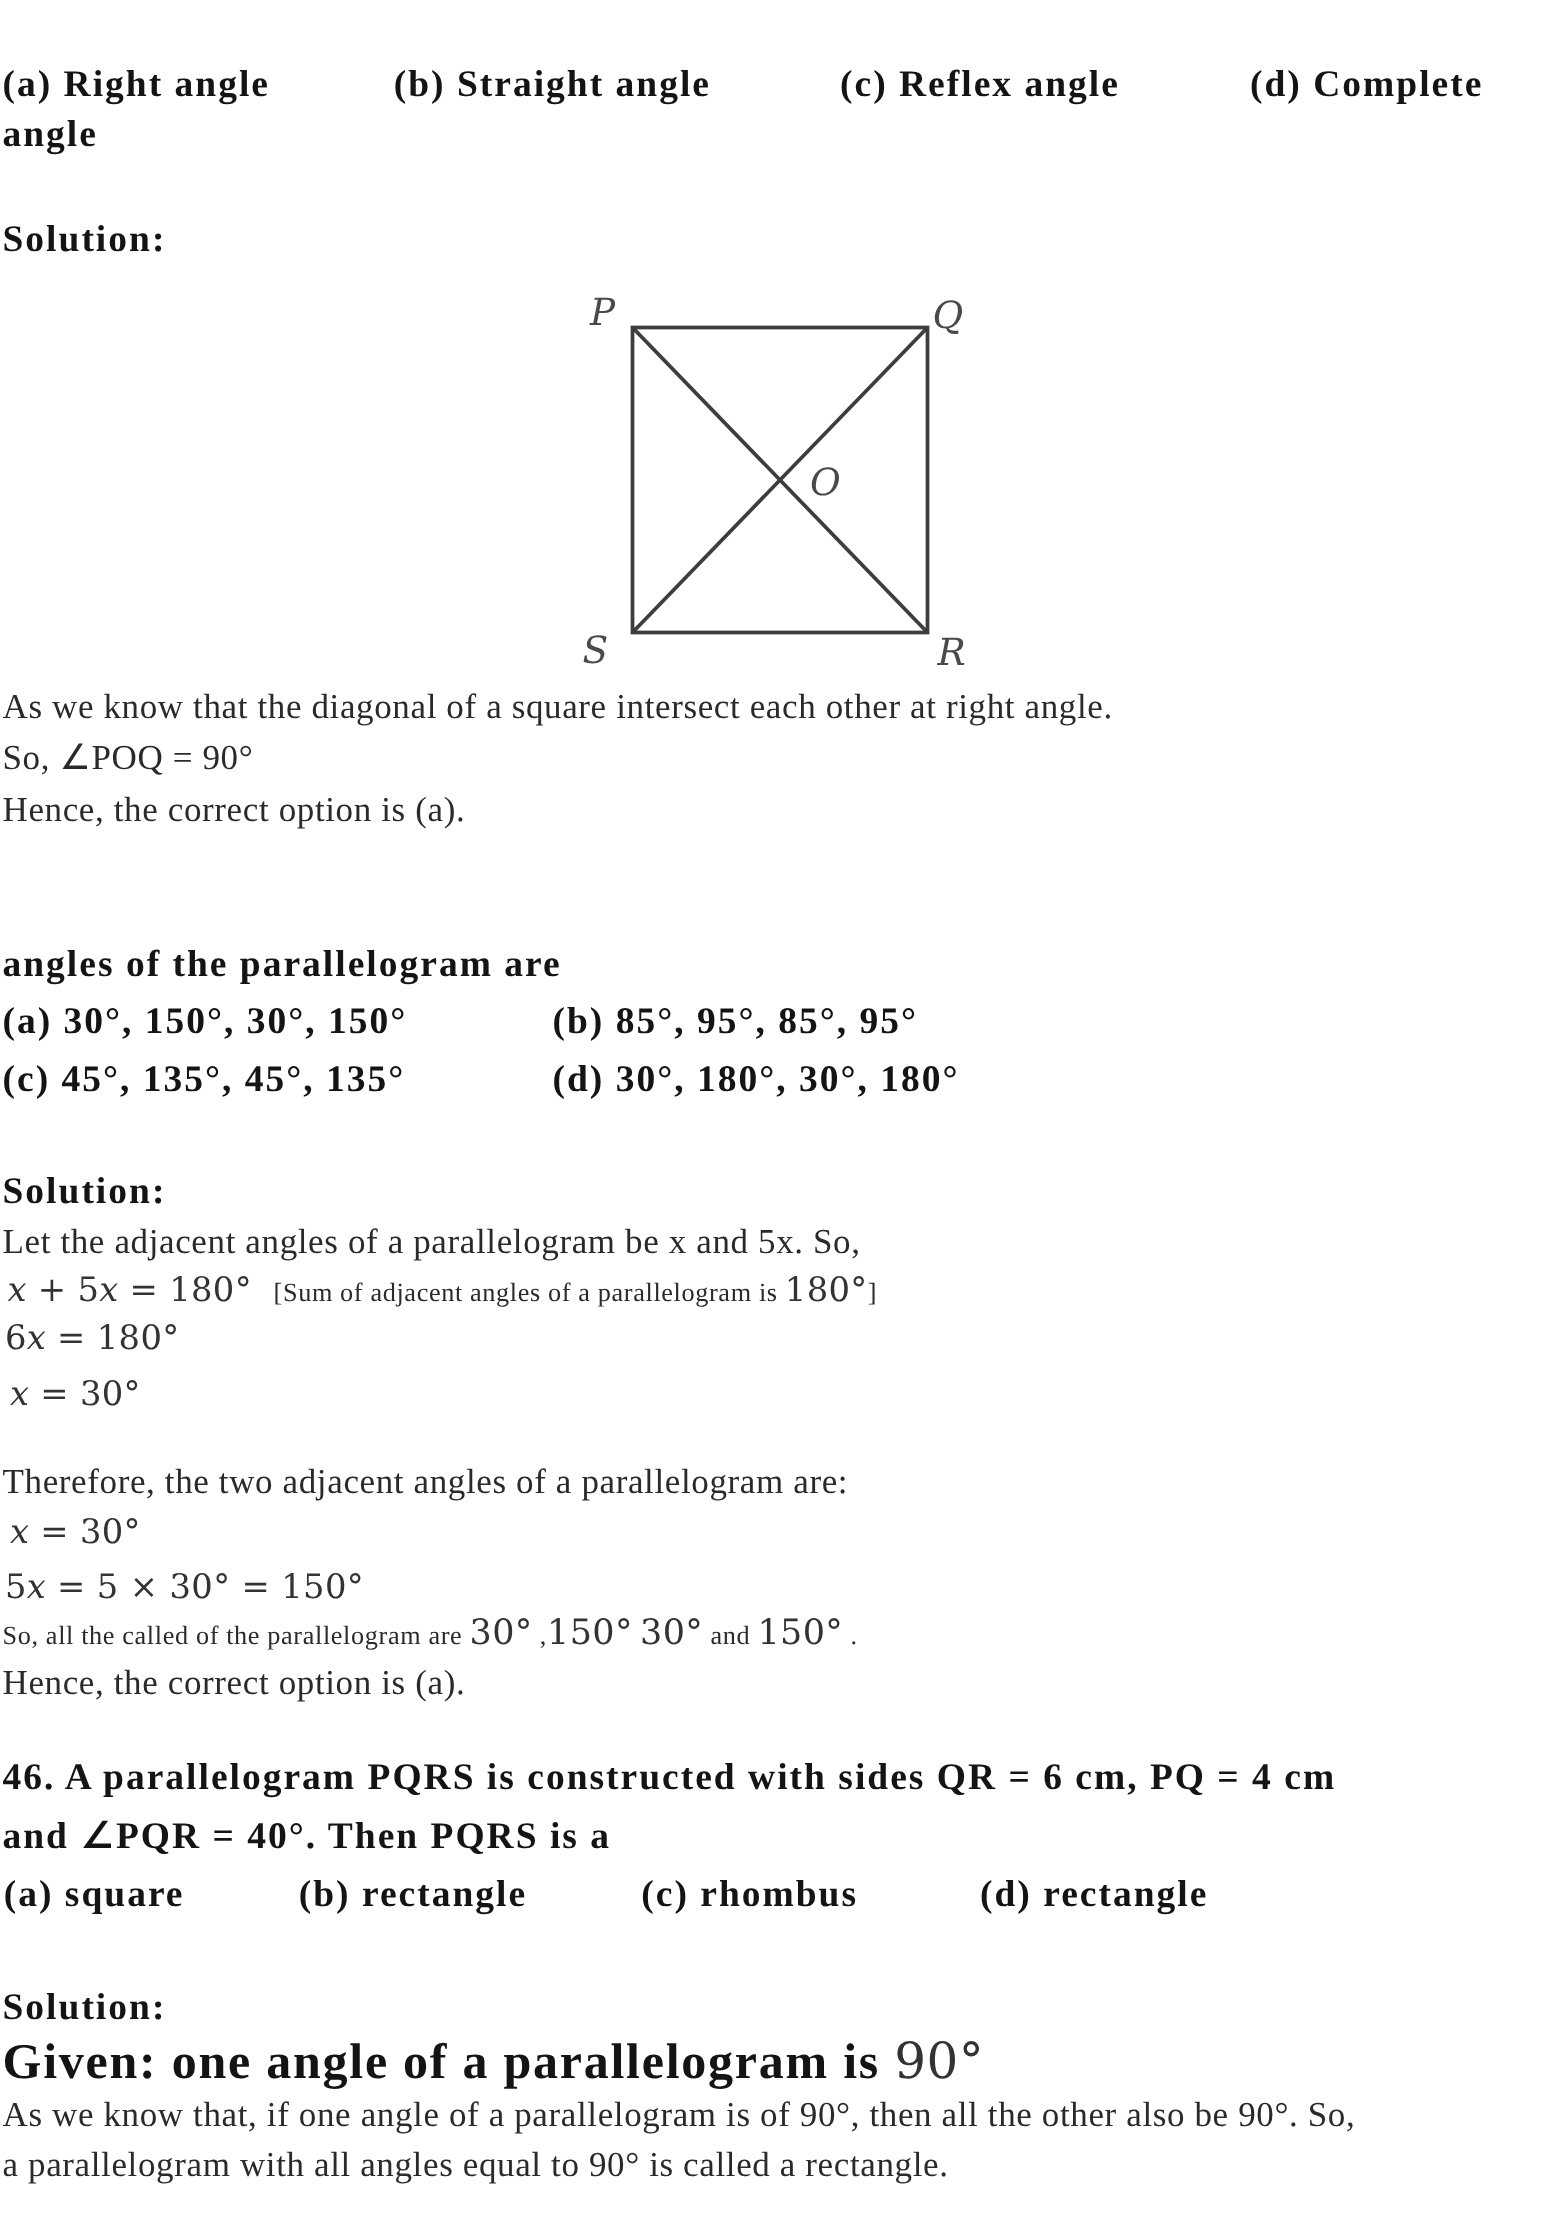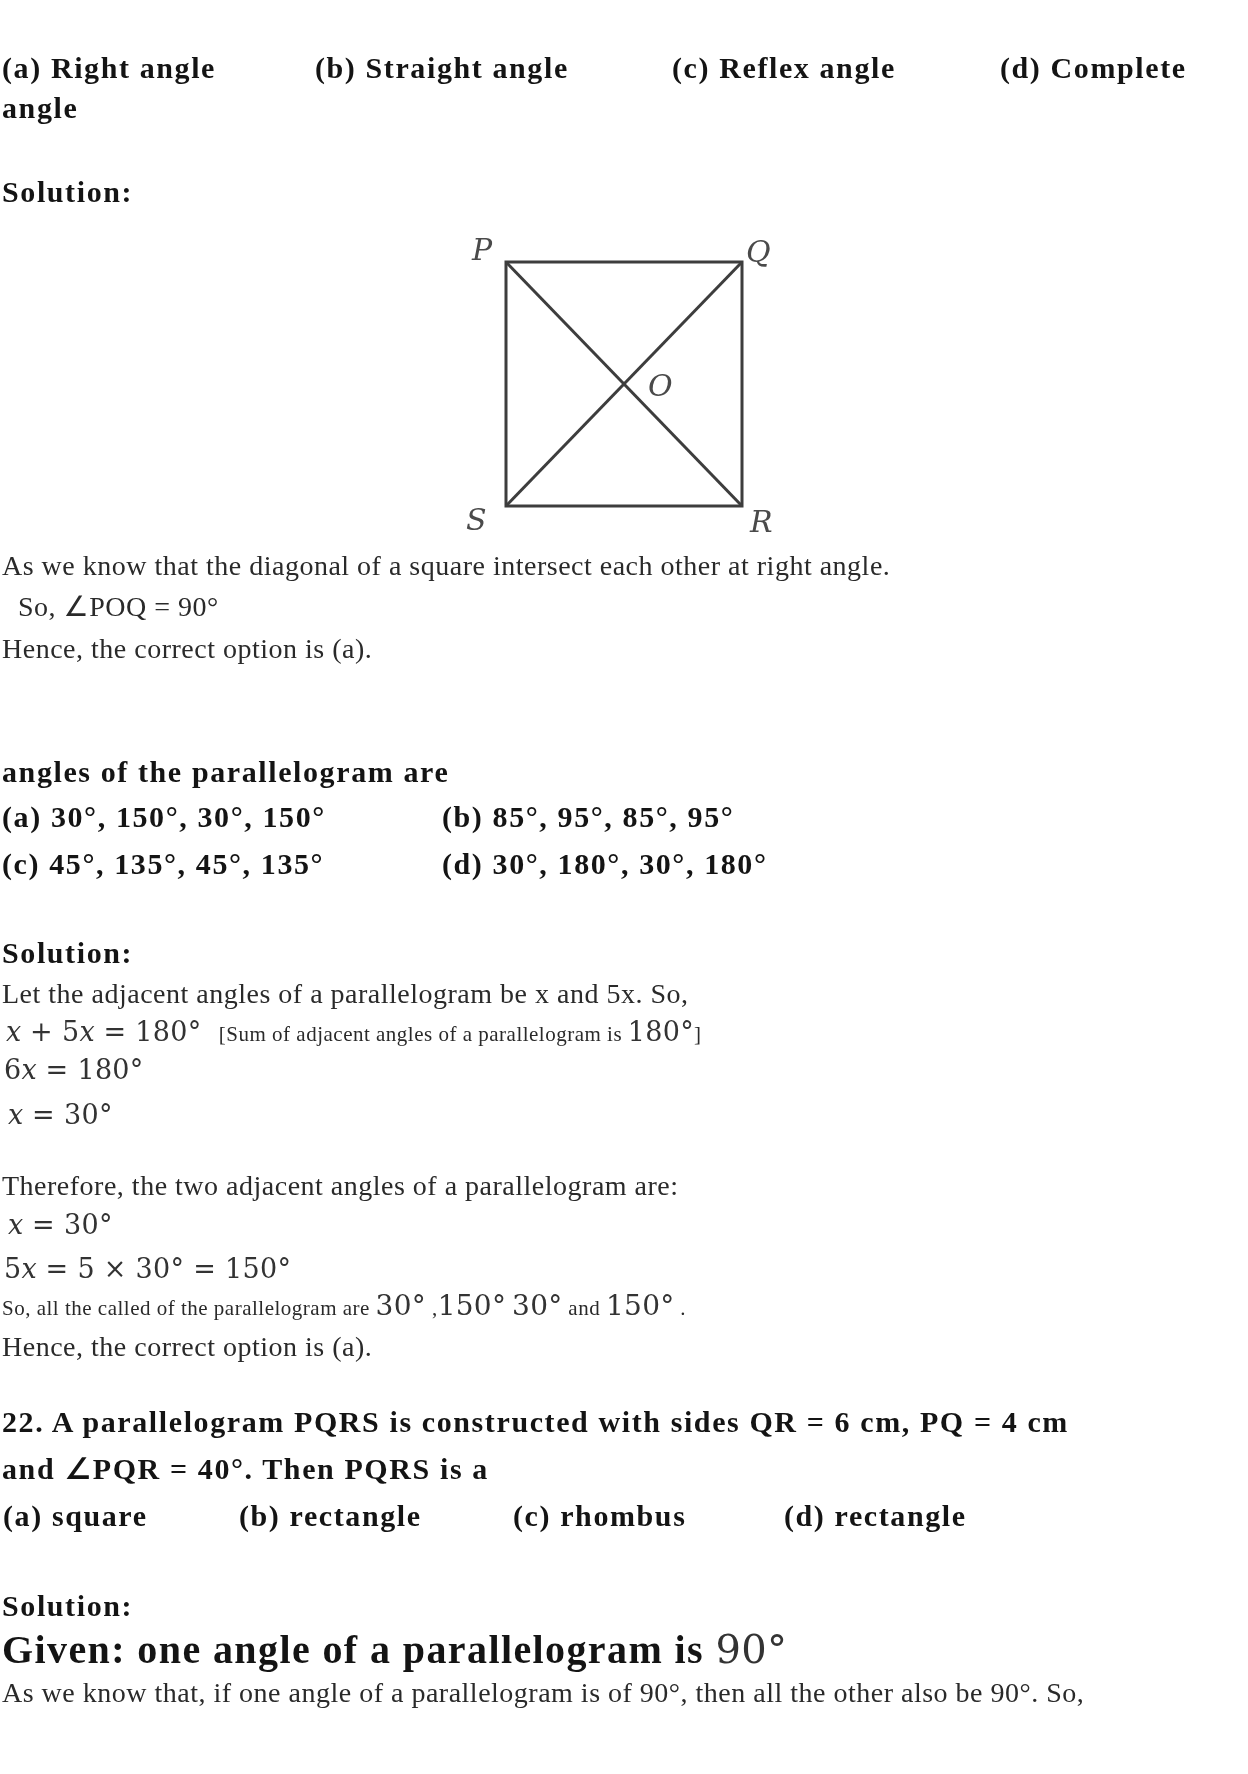--- a/index.html
+++ b/index.html
@@ -61,21 +61,21 @@
       <line x1="322" y1="42" x2="86" y2="286"></line>
     </g>
     <text class="fig-label" x="52" y="40">P</text>
     <text class="fig-label" x="326" y="42">Q</text>
     <text class="fig-label" x="228" y="176">O</text>
     <text class="fig-label" x="46" y="310">S</text>
     <text class="fig-label" x="330" y="312">R</text>
   </svg>
 
   <div class="abs r" style="left:2px;top:500px">As we know that the diagonal of a square intersect each other at right angle.</div>
-  <div class="abs r" style="left:18px;top:541px">So, ∠POQ = 90°</div>
+  <div class="abs r" style="left:2px;top:541px">So, ∠POQ = 90°</div>
   <div class="abs r" style="left:2px;top:583px">Hence, the correct option is (a).</div>
 
   <div class="abs b" style="left:2px;top:706px">angles of the parallelogram are</div>
   <div>
     <span class="abs b" style="left:2px;top:751px">(a) 30°, 150°, 30°, 150°</span>
     <span class="abs b" style="left:442px;top:751px">(b) 85°, 95°, 85°, 95°</span>
     <span class="abs b" style="left:2px;top:798px">(c) 45°, 135°, 45°, 135°</span>
     <span class="abs b" style="left:442px;top:798px">(d) 30°, 180°, 30°, 180°</span>
   </div>
 
@@ -83,27 +83,28 @@
   <div class="abs r" style="left:2px;top:928px">Let the adjacent angles of a parallelogram be x and 5x. So,</div>
   <div class="abs m" style="left:6px;top:967px"><span class="seg-mvar">x</span><span class="seg-mnum"> + 5</span><span class="seg-mvar">x</span><span class="seg-mnum"> = 180°</span><span class="seg-reg">   </span><span class="seg-reg">[Sum of adjacent angles of a parallelogram is </span><span class="seg-mnum">180°</span><span class="seg-reg">]</span></div>
   <div class="abs m" style="left:4px;top:1005px"><span class="seg-mnum">6</span><span class="seg-mvar">x</span><span class="seg-mnum"> = 180°</span></div>
   <div class="abs m" style="left:8px;top:1050px"><span class="seg-mvar">x</span><span class="seg-mnum"> = 30°</span></div>
   <div class="abs r" style="left:2px;top:1120px">Therefore, the two adjacent angles of a parallelogram are:</div>
   <div class="abs m" style="left:8px;top:1160px"><span class="seg-mvar">x</span><span class="seg-mnum"> = 30°</span></div>
   <div class="abs m" style="left:4px;top:1204px"><span class="seg-mnum">5</span><span class="seg-mvar">x</span><span class="seg-mnum"> = 5 × 30° = 150°</span></div>
   <div class="abs r" style="left:2px;top:1240px"><span class="seg-reg">So, all the called of the parallelogram are </span><span class="seg-mnum">30°</span><span class="seg-reg"> ,</span><span class="seg-mnum">150°</span><span class="seg-reg"> </span><span class="seg-mnum">30°</span><span class="seg-reg"> and </span><span class="seg-mnum">150°</span><span class="seg-reg"> .</span></div>
   <div class="abs r" style="left:2px;top:1281px">Hence, the correct option is (a).</div>
 
-  <div class="abs b" style="left:2px;top:1356px">22. A parallelogram PQRS is constructed with sides QR = 6 cm, PQ = 4 cm</div>
+  <div class="abs b" style="left:2px;top:1356px">46. A parallelogram PQRS is constructed with sides QR = 6 cm, PQ = 4 cm</div>
   <div class="abs b" style="left:2px;top:1403px">and ∠PQR = 40°. Then PQRS is a</div>
   <div>
     <span class="abs b" style="left:3px;top:1450px">(a) square</span>
     <span class="abs b" style="left:239px;top:1450px">(b) rectangle</span>
     <span class="abs b" style="left:513px;top:1450px">(c) rhombus</span>
     <span class="abs b" style="left:784px;top:1450px">(d) rectangle</span>
   </div>
 
   <div class="abs b" style="left:2px;top:1540px">Solution:</div>
   <div class="abs bseg" style="left:2px;top:1583px"><span class="seg-bold">Given: one angle of a parallelogram is </span><span class="seg-mnum">90°</span></div>
   <div class="abs r" style="left:2px;top:1627px">As we know that, if one angle of a parallelogram is of 90°, then all the other also be 90°. So,</div>
+  <div class="abs r" style="left:2px;top:1667px">a parallelogram with all angles equal to 90° is called a rectangle.</div>
   <div class="abs r" style="left:2px;top:1740px">Hence, the correct option is (b).</div>
 
 </div>
 
 </body></html>

